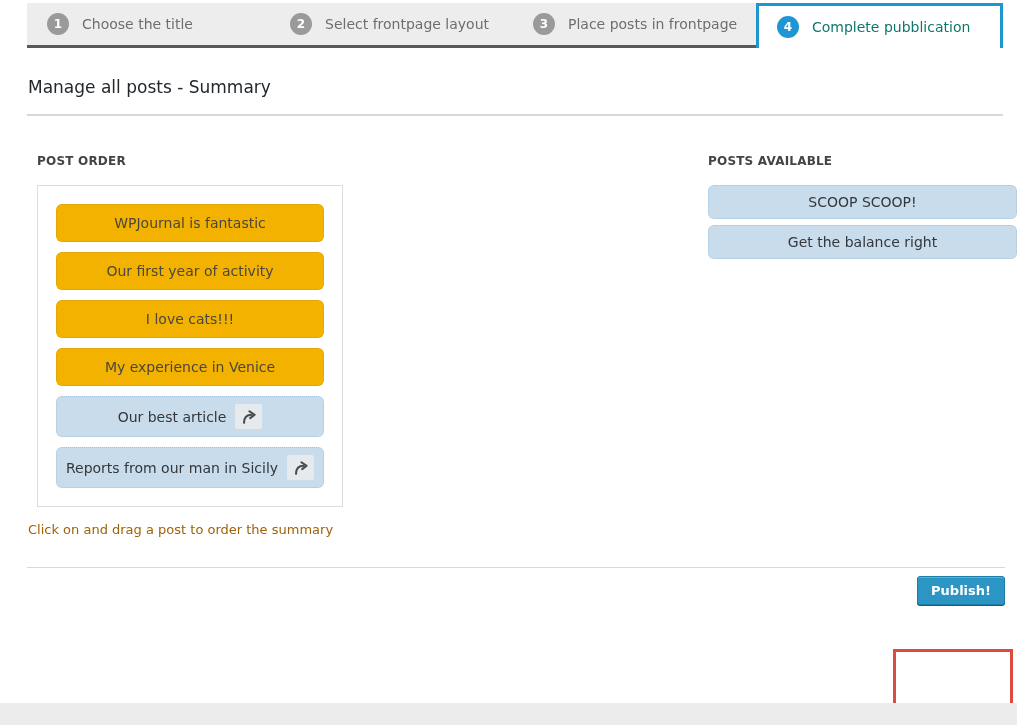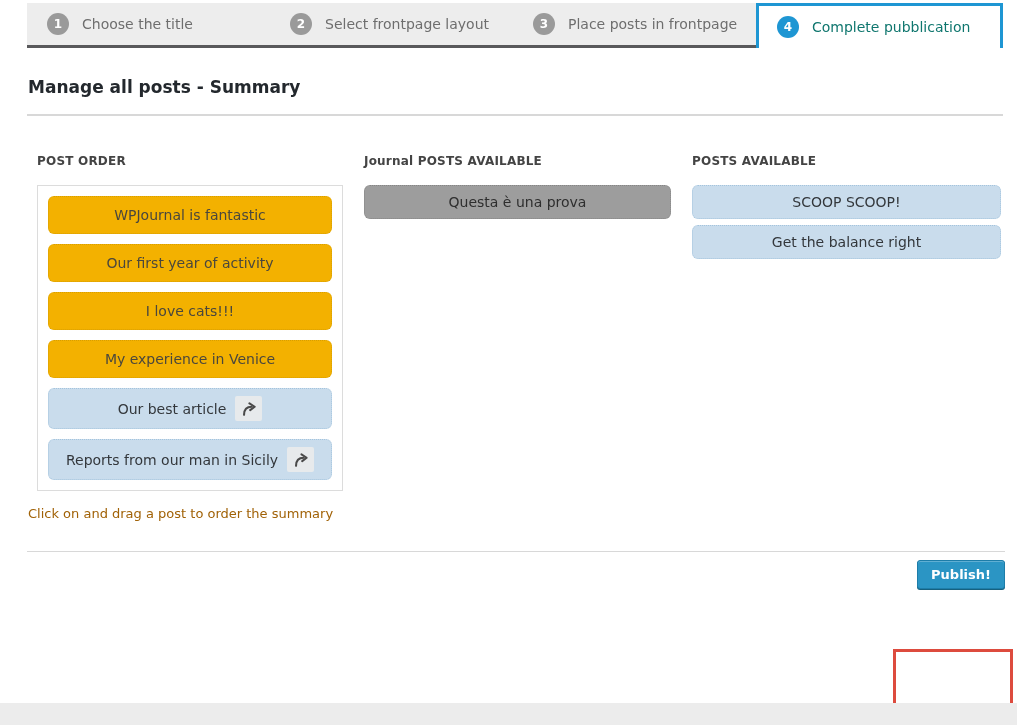--- a/index.html
+++ b/index.html
@@ -12,37 +12,37 @@
   .tab { flex:1; display:flex; align-items:center; gap:13px; padding:10px 0 10px 20px;
     background:#ededed; border-bottom:3px solid #59595b; cursor:pointer; }
   .tab .num { width:22px; height:22px; border-radius:50%; background:#9a9a9a; color:#fff;
     font-size:12px; font-weight:bold; display:flex; align-items:center; justify-content:center; flex:none; }
   .tab .lbl { font-size:14px; color:#6e6e6e; }
   .tab.active { background:#fff; border:3px solid #1e96d3; border-bottom:none; padding-left:18px; }
   .tab.active .num { background:#1e96d3; }
   .tab.active .lbl { color:#0f766e; }
 
   
-  h1.page-title { margin:29px 0 0 28px; font-size:17px; font-weight:bold; color:#23282d; }
+  h1.page-title { margin:29px 0 0 28px; font-size:17px; font-weight:normal; color:#23282d; }
   .head-divider { border:none; border-top:2px solid #d8d8d8; margin:17px 14px 0 27px; }
 
   
-  .cols { display:flex; margin:38px 0 0 37px; gap:21px; }
+  .cols { display:flex; margin:38px 0 0 37px; gap:21px;justify-content:space-between; }
   .col1 { width:306px; } .col2 { width:307px; } .col3 { width:309px; }
   .col-header { font-size:12px; font-weight:bold; color:#444; letter-spacing:.2px; margin-bottom:17px; }
 
   .post-btn { border-radius:6px; text-align:center; font-size:14px; padding:10px 6px;
     color:#3f3f3f; cursor:pointer; line-height:16px; }
   .gray   { background:#c8c8c8; border:1px dotted #a9a9a9; }
   .dgray  { background:#9d9d9d; border:1px dotted #868686; color:#2e2e2e; }
   .blue   { background:#c9dcec; border:1px dotted #a4c4dd; color:#33373b; }
   .yellow { background:#f3b100; border:1px dotted #d89e00; color:#4a473d; }
 
   .frontpage { margin-bottom:21px; }
-  .sort-box { border:1px solid #dcdcdc; background:#fff; padding:10px; }
+  .sort-box { border:1px solid #dcdcdc; background:#fff; padding:18px; }
   .sort-box .post-btn { margin-bottom:10px; }
   .sort-box .post-btn:last-child { margin-bottom:0; }
 
   .with-icon { display:flex; align-items:center; justify-content:center; gap:9px; padding:7px 6px; }
   .icon-sq { width:27px; height:25px; background:#e7eaec; border-radius:2px; flex:none;
     display:flex; align-items:center; justify-content:center; }
 
   .col2 .post-btn, .col3 .post-btn { padding:8px 6px; }
   .col3 .post-btn { margin-bottom:6px; }
 
@@ -113,24 +113,20 @@
               <path d="M4.5 16.5 C4.5 9.5 8.5 7.5 13 7.5" fill="none" stroke="#4a4a4a" stroke-width="2.3" stroke-linecap="round"></path>
               <path d="M10.5 3.8 L16.3 7.5 L11.3 11.2" fill="none" stroke="#4a4a4a" stroke-width="2.3" stroke-linecap="round" stroke-linejoin="round"></path>
             </svg>
           </span>
         </div>
       </div>
 
       <div class="hint" style="margin-left:-9px;">Click on and drag a post to order the summary</div>
     </div>
 
-    <div class="col2">
-      <div class="col-header">Journal POSTS AVAILABLE</div>
-      <div class="post-btn dgray">Questa è una prova</div>
-    </div>
 
     <div class="col3">
       <div class="col-header">POSTS AVAILABLE</div>
       <div class="post-btn blue">SCOOP SCOOP!</div>
       <div class="post-btn blue">Get the balance right</div>
     </div>
   </div>
 
   <hr class="foot-divider">
   <div class="publish-row">

